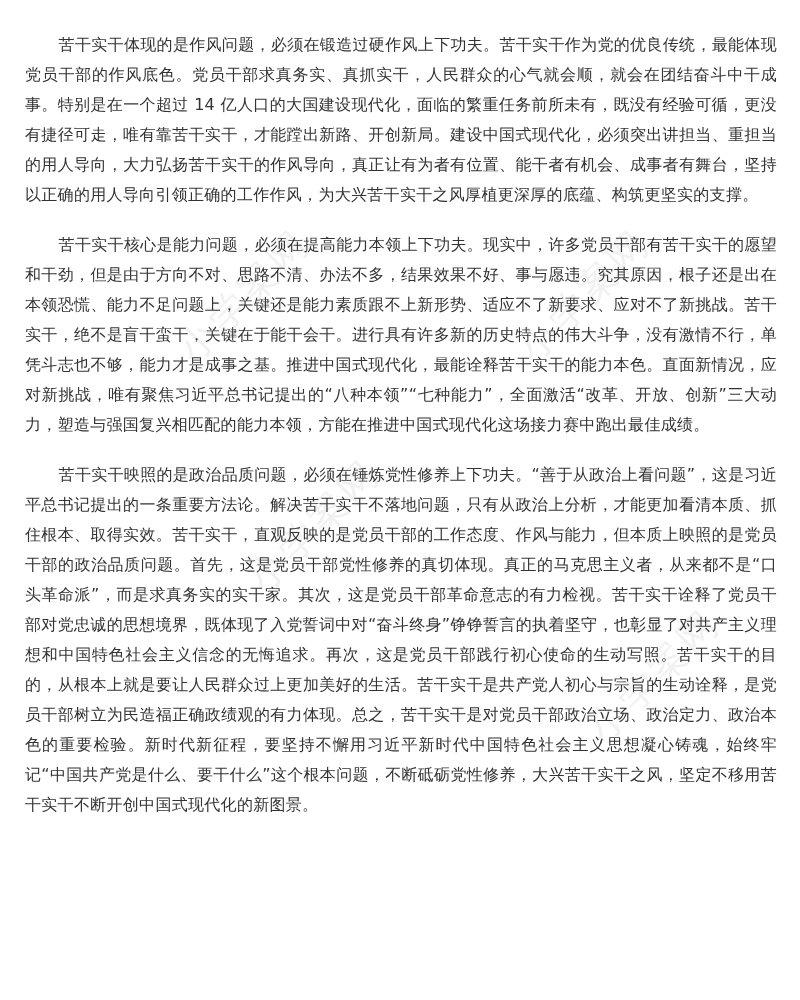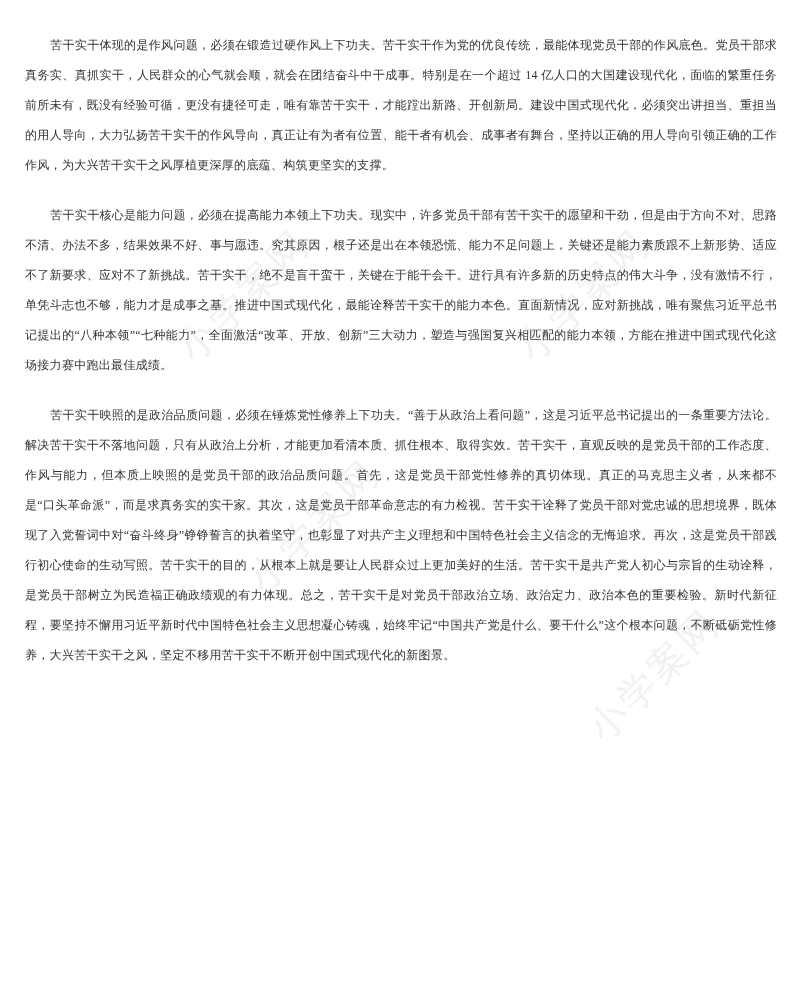--- a/index.html
+++ b/index.html
@@ -16,27 +16,26 @@
       color: #333333;
     }
     .article {
       position: absolute;
       left: 25px;
       top: 30px;
       width: 752px;
     }
     .para {
       margin: 0 0 20px 0;
-      font-size: 12px;
+      font-size: 16px;
       line-height: 30px;
       text-indent: 2.1em;
       text-align: justify;
       letter-spacing: 0.3px;
       word-break: break-all;
-      font-family: Liberation Serif, serif;
     }
     .watermark {
       position: absolute;
       color: rgba(200, 200, 200, 0.25);
       font-size: 38px;
       transform: rotate(-45deg);
       pointer-events: none;
       white-space: nowrap;
       letter-spacing: 4px;
     }

